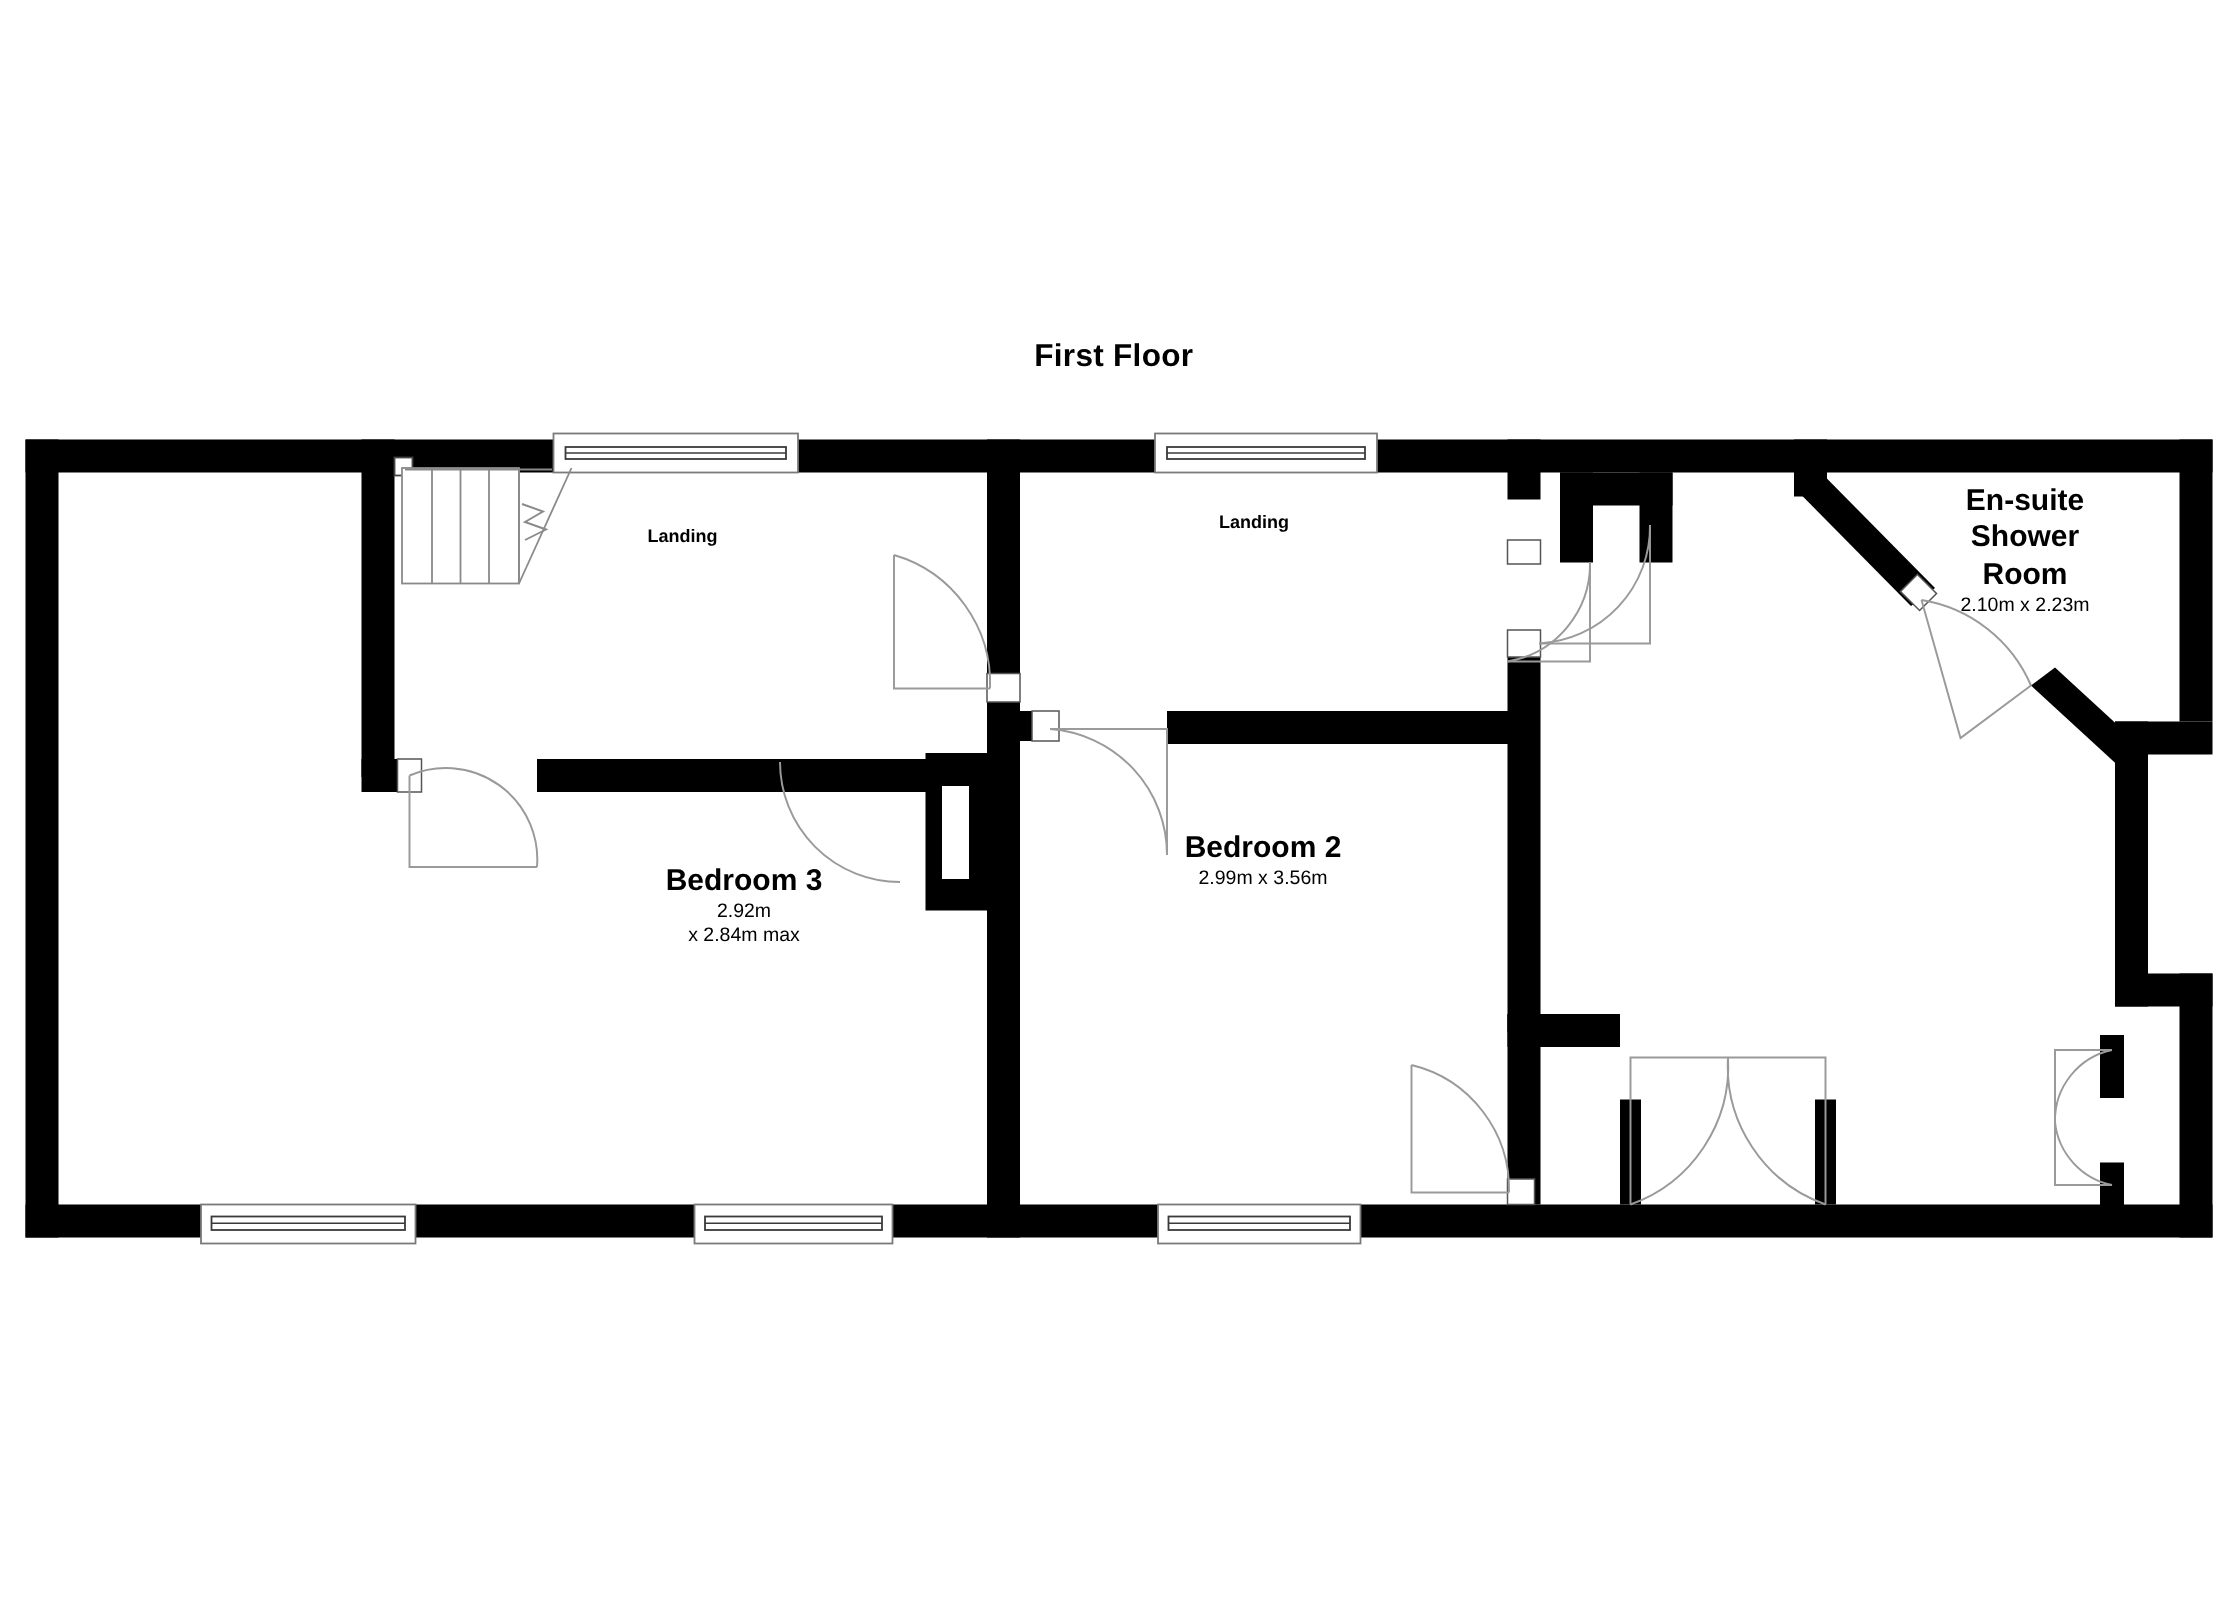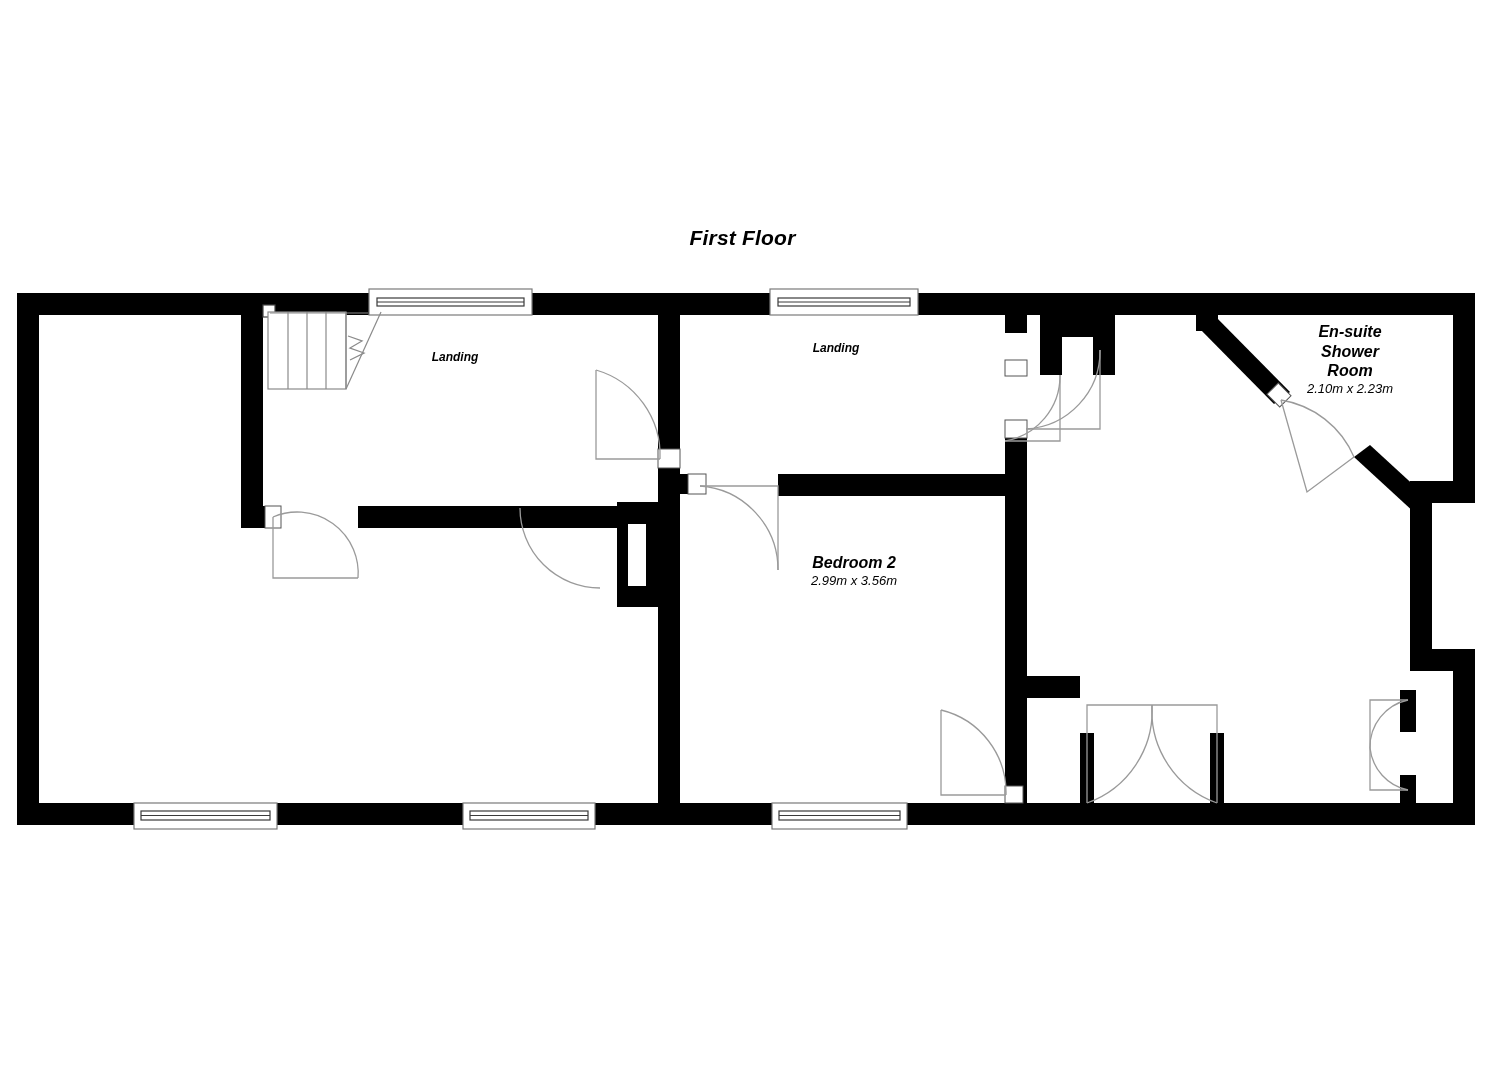--- a/index.html
+++ b/index.html
@@ -10,21 +10,20 @@
   body {
     font-family: "Liberation Sans", sans-serif;
     color: #000000;
   }
   #page {
     position: relative;
     width: 1485px;
     height: 1080px;
     background: #ffffff;
     overflow: hidden;
-    font-style: italic;
   }
   #plan-title {
     position: absolute;
     left: 0;
     top: 226px;
     width: 1485px;
     text-align: center;
     font-size: 21px;
     font-weight: bold;
     letter-spacing: 0.2px;
@@ -38,21 +37,21 @@
     display: block;
   }
   .room-label {
     position: absolute;
     text-align: center;
     line-height: 1.22;
     white-space: nowrap;
   }
   .room-label .rl-name {
     display: block;
-    font-size: 16px;
+    font-size: 20px;
     font-weight: bold;
   }
   .room-label .rl-dim {
     display: block;
     font-size: 13px;
     font-weight: normal;
   }
   .room-label.plain .rl-name {
     font-size: 12px;
     font-weight: bold;
@@ -239,22 +238,27 @@
 
 
   <div class="room-label plain" style="left:455px; top:350px; transform:translateX(-50%);">
     <span class="rl-name">Landing</span>
   </div>
 
   <div class="room-label plain" style="left:836px; top:341px; transform:translateX(-50%);">
     <span class="rl-name">Landing</span>
   </div>
 
-
-  <div class="room-label" style="left:842px; top:553px; transform:translateX(-50%);margin-left:12px;">
+  <div class="room-label" style="left:496px; top:575px; transform:translateX(-50%);">
+    <span class="rl-name">Bedroom 3</span>
+    <span class="rl-dim">2.92m</span>
+    <span class="rl-dim">x 2.84m max</span>
+  </div>
+
+  <div class="room-label" style="left:842px; top:553px; transform:translateX(-50%);">
     <span class="rl-name">Bedroom 2</span>
     <span class="rl-dim">2.99m x 3.56m</span>
   </div>
 
 
   <div class="room-label" style="left:1350px; top:322px; transform:translateX(-50%);">
     <span class="rl-name">En-suite</span>
     <span class="rl-name">Shower</span>
     <span class="rl-name">Room</span>
     <span class="rl-dim">2.10m x 2.23m</span>

